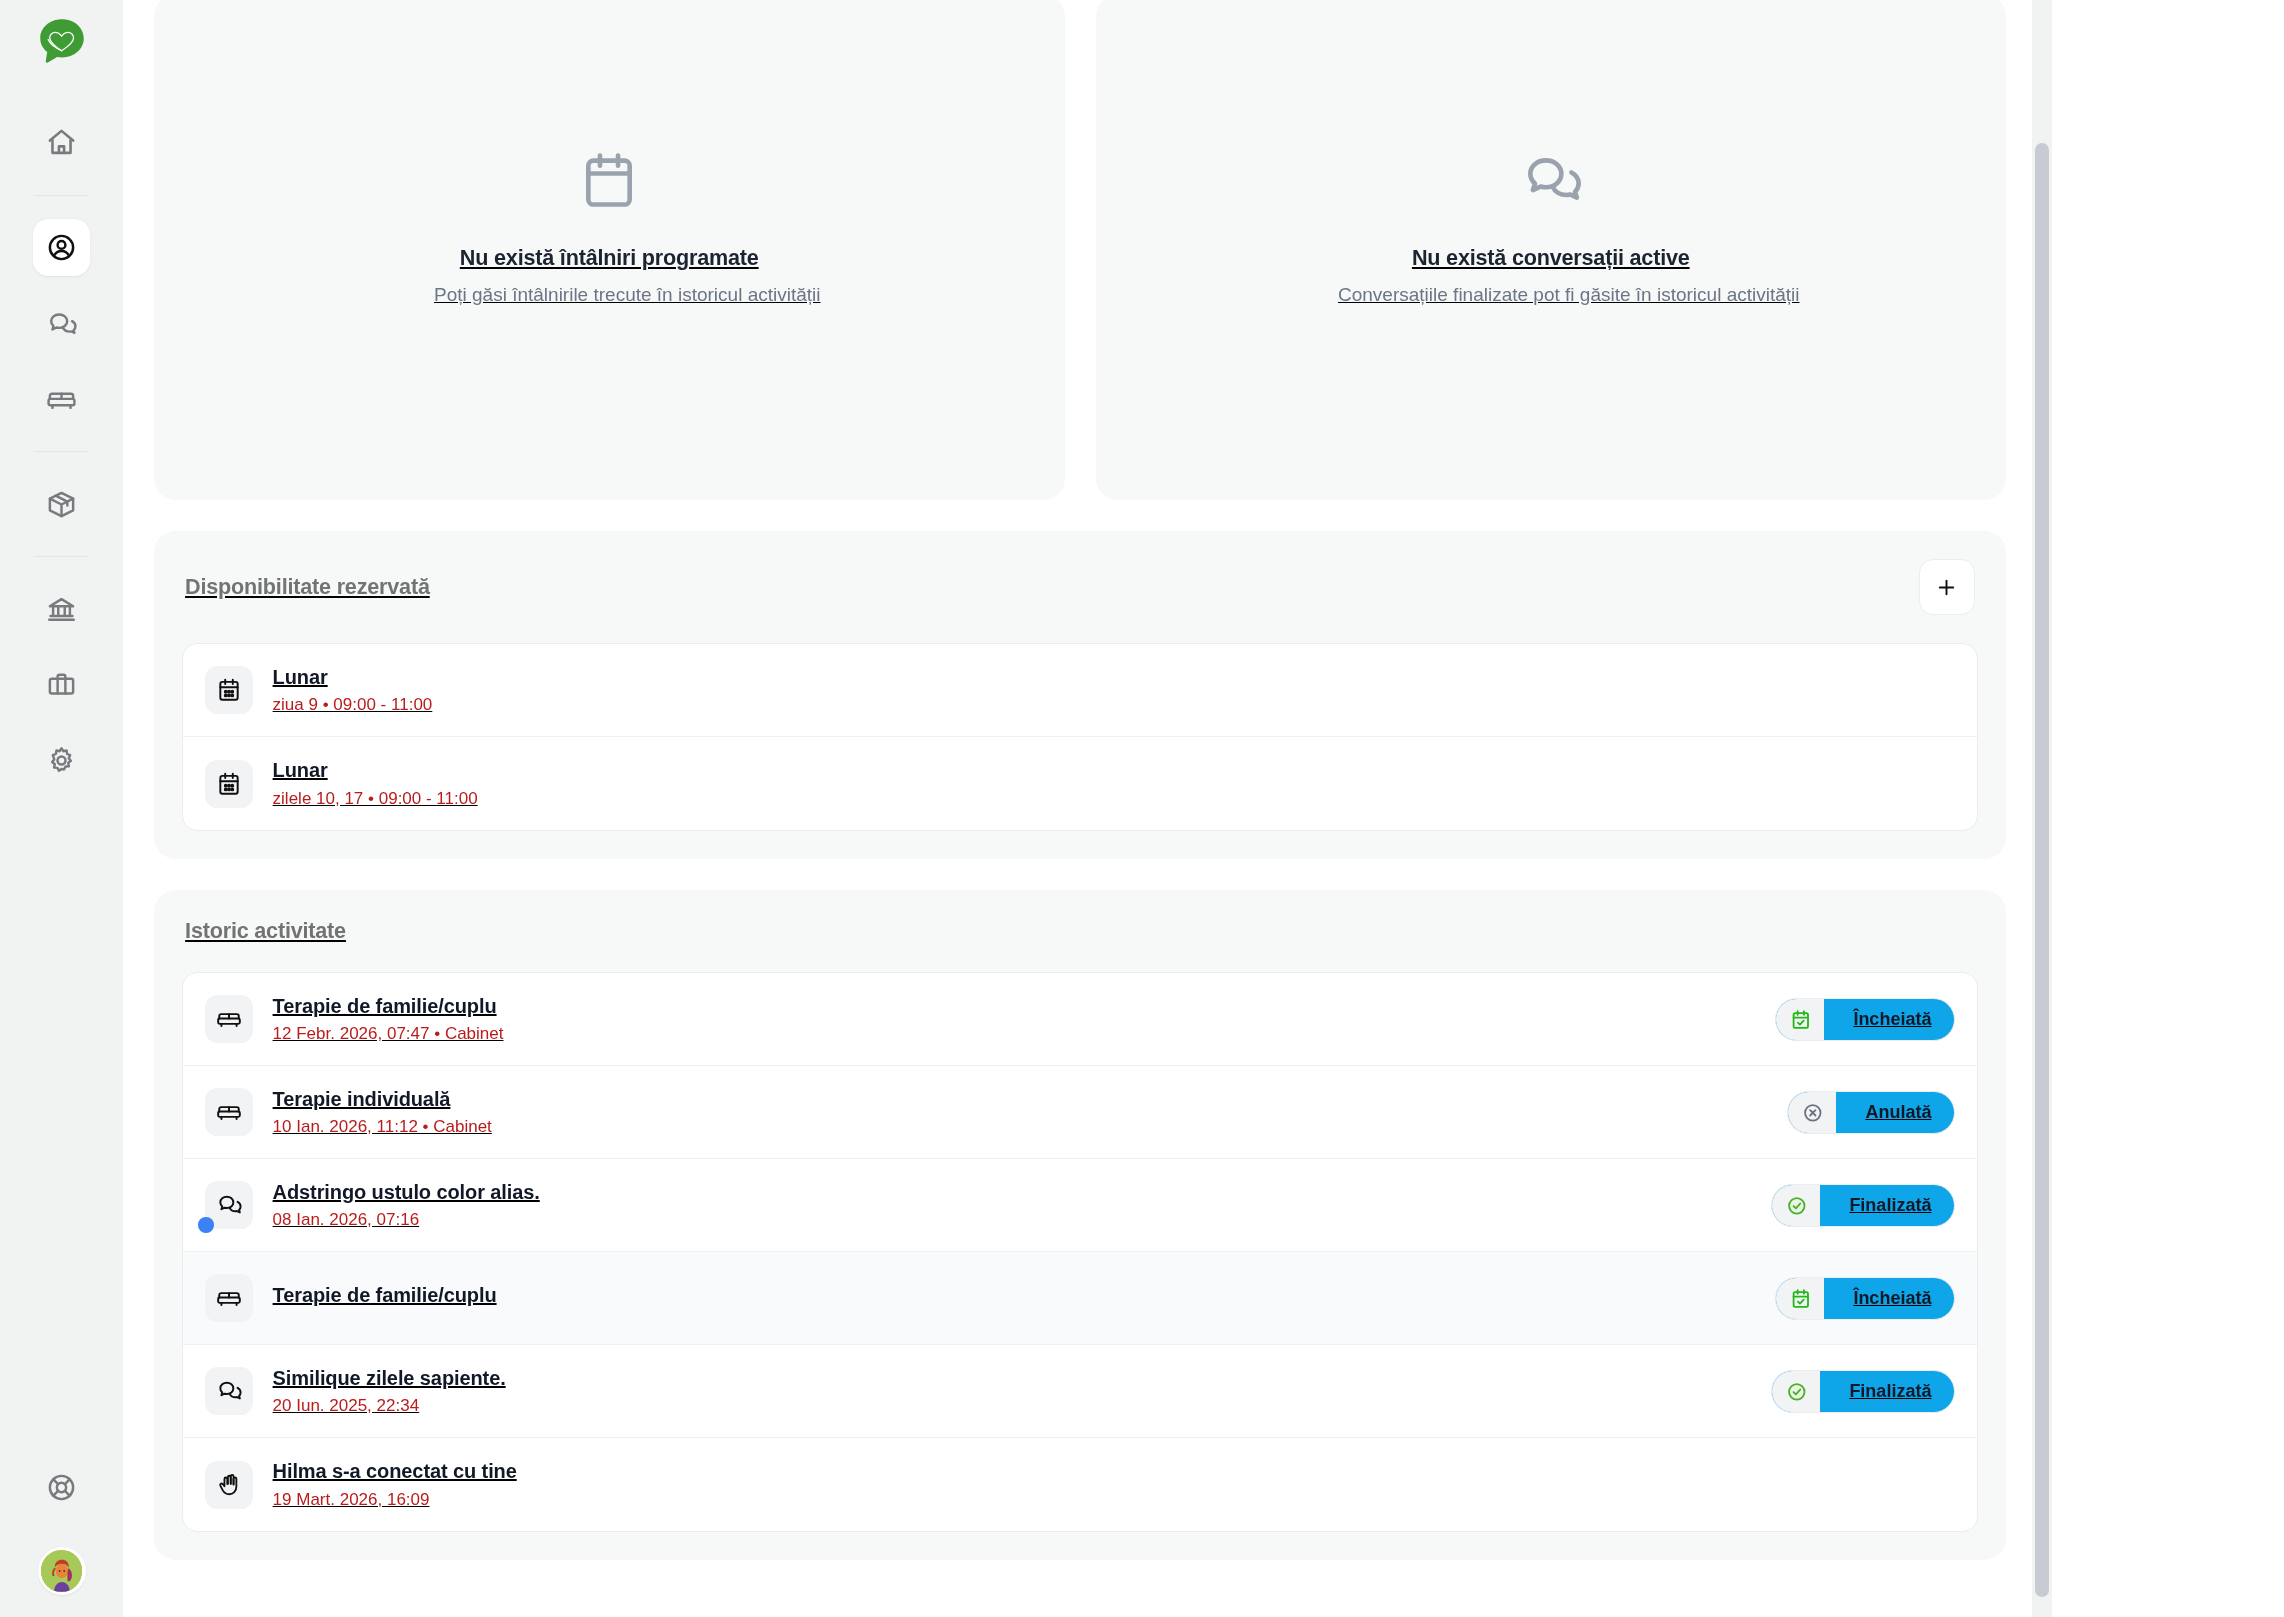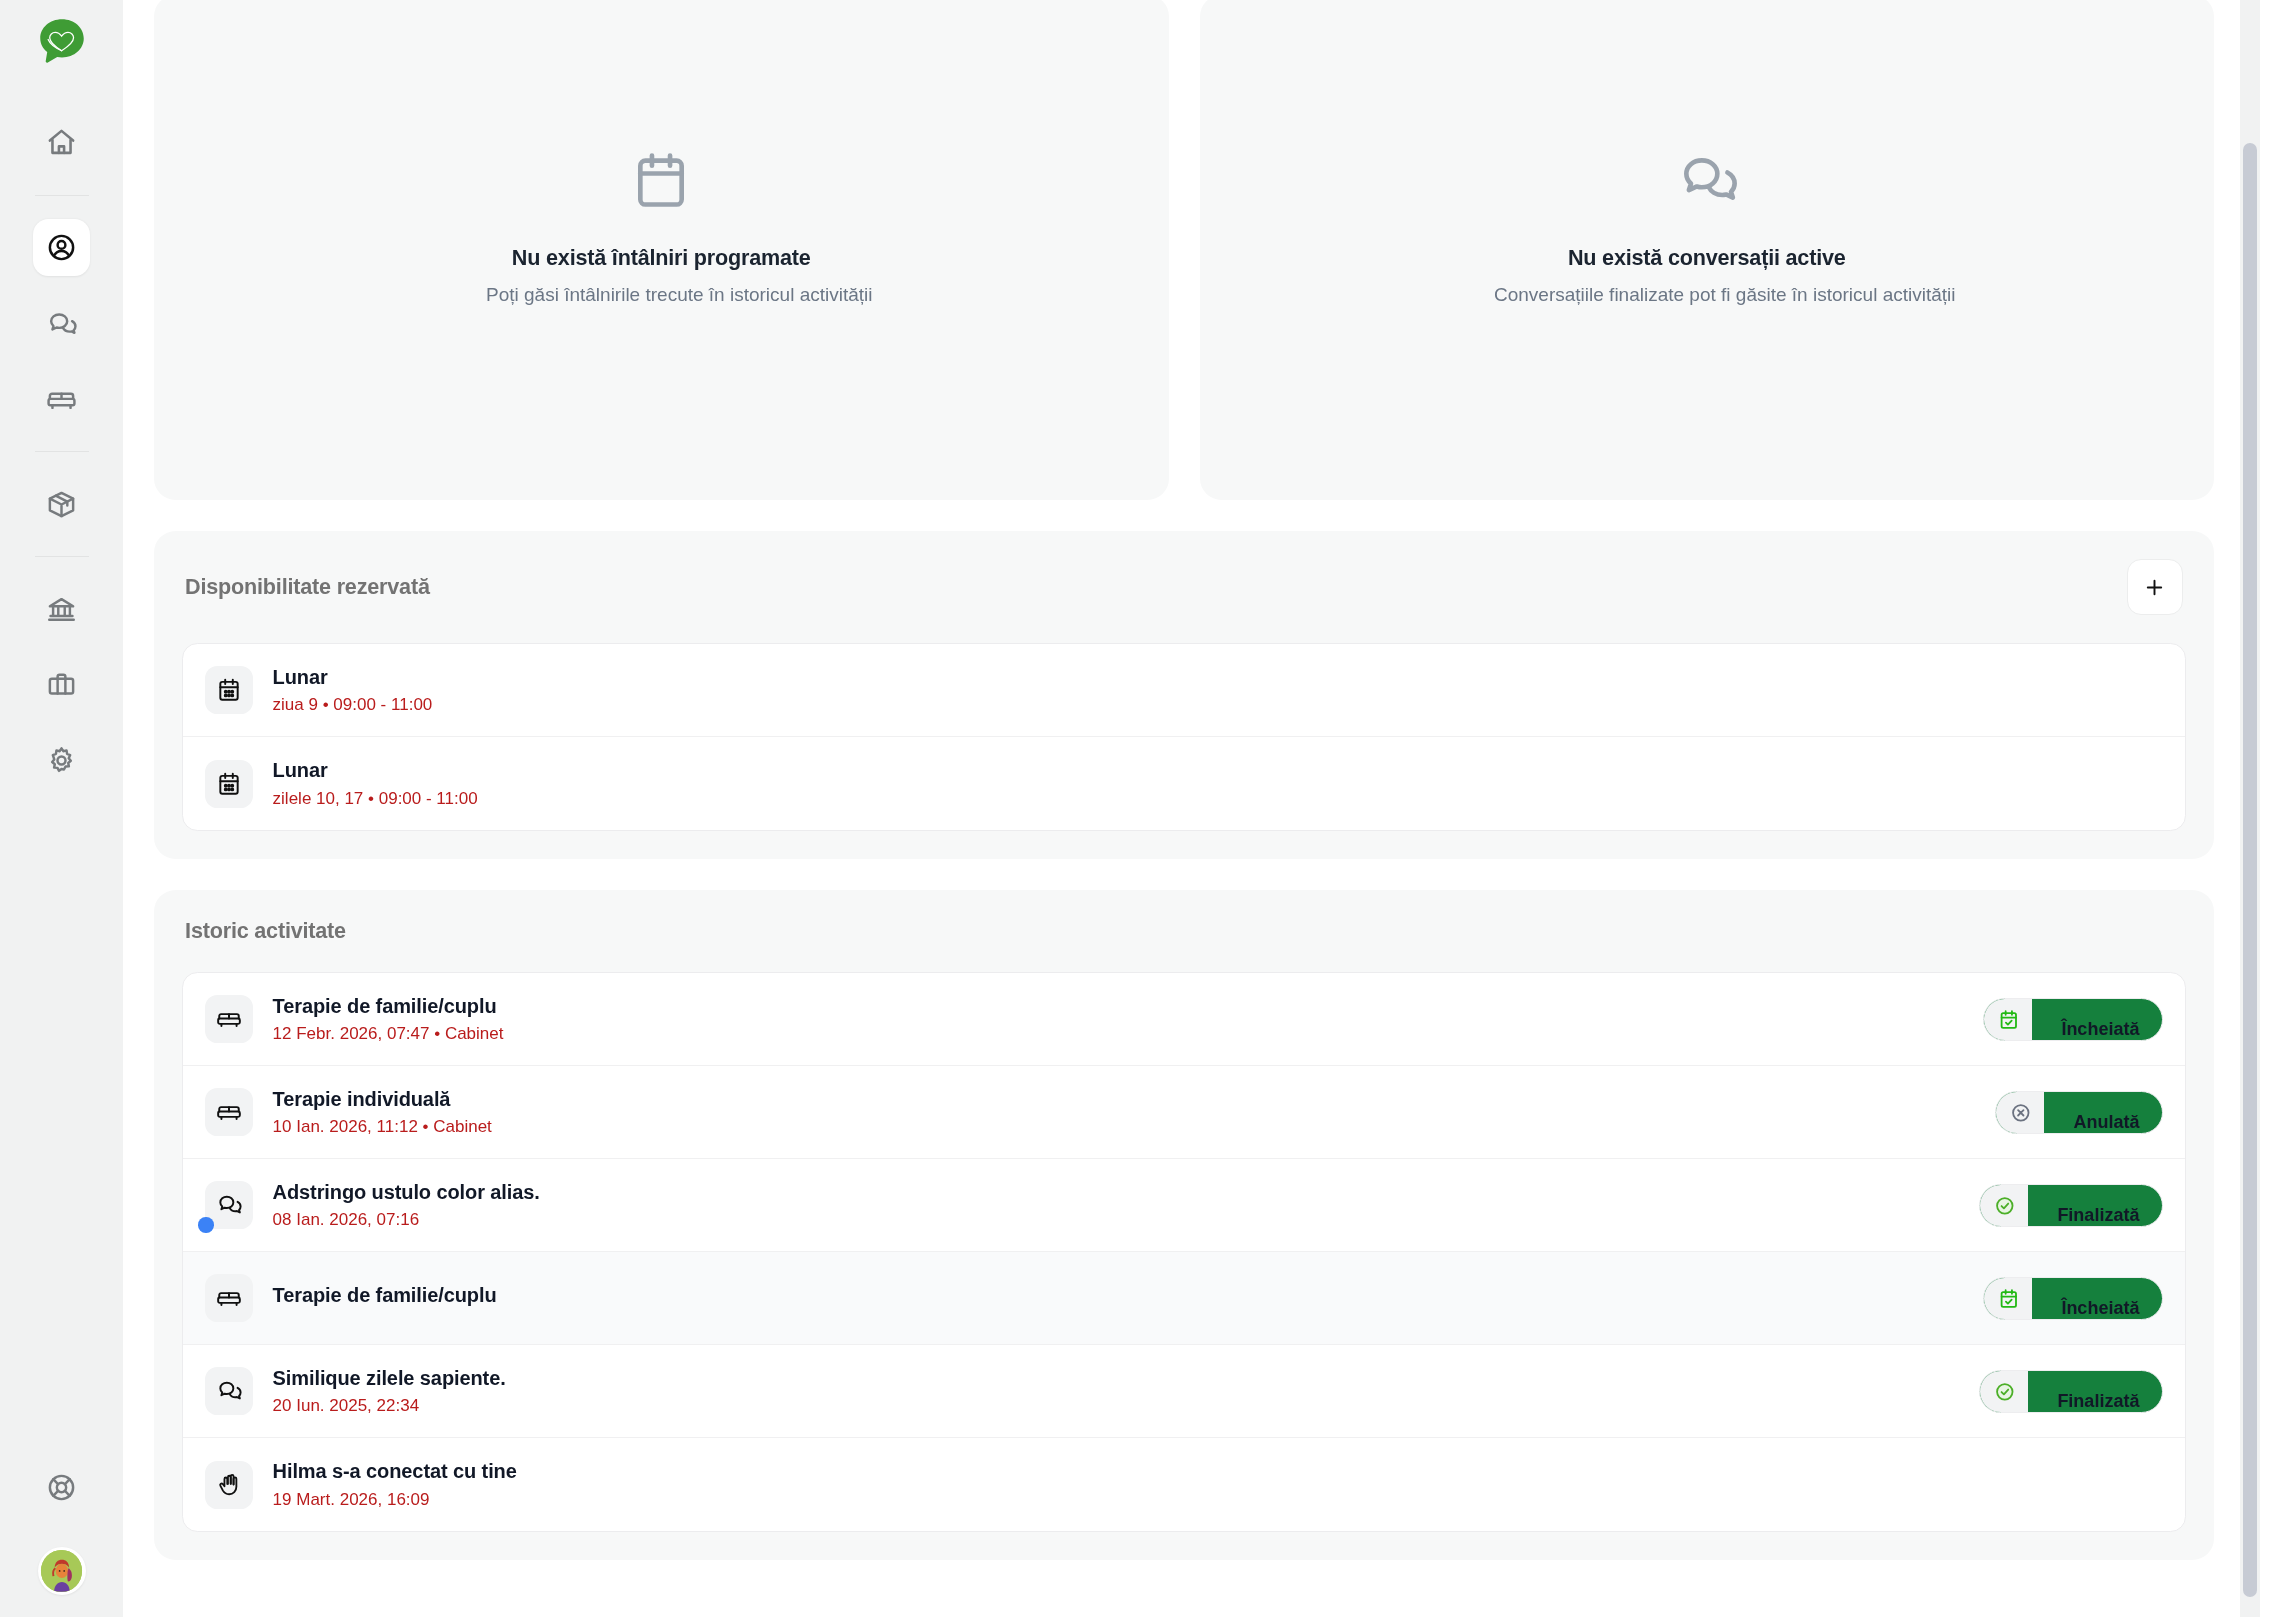--- a/index.html
+++ b/index.html
@@ -2,21 +2,21 @@
 <html style="font-size:12.3px"><head>
 <meta charset="utf-8">
 <style>
   * { box-sizing: border-box; margin: 0; padding: 0; }
   html, body {
     width: 2284px; height: 1618px;
     background: #ffffff;
     font-family: "Liberation Sans", sans-serif;
     overflow: hidden;
   }
-  .app { display: flex; width: 2260px; height: 1618px; position: relative; }
+  .app { display: flex; width: 2052px; height: 1618px; position: relative; text-decoration: underline; }
 
   
   .sidebar {
     width: 123px; flex: 0 0 123px;
     background: #f1f2f2;
     display: flex; flex-direction: column; align-items: center;
     padding-top: 17px; padding-bottom: 23px;
     position: relative;
   }
   .logo {
@@ -122,24 +122,24 @@
   }
 
   .row-text { flex: 1 1 auto; min-width: 0; }
   .row-title {
     font-size: 20px; font-weight: bold; color: #111827;
     letter-spacing: -0.1px; margin-bottom: 6.2px;
   }
   .row-sub { font-size: 17px; color: #b91c1c; }
 
   .badge {
-    display: inline-flex; align-items: flex-end;
+    display: inline-flex; align-items: center;
     border: 0.8px solid #ededef;
     border-radius: 770px;
-    background: #15803d;
+    background: #0ea5e9;
     height: 43px;
     padding-right: 23px;
     flex: 0 0 auto;
     margin-left: 18.5px;
     gap: 12px;
   }
   .badge .b-ico {
     width: 48px; height: 100%;
     background: #f2f3f4;
     border-radius: 770px 0 0 770px;

